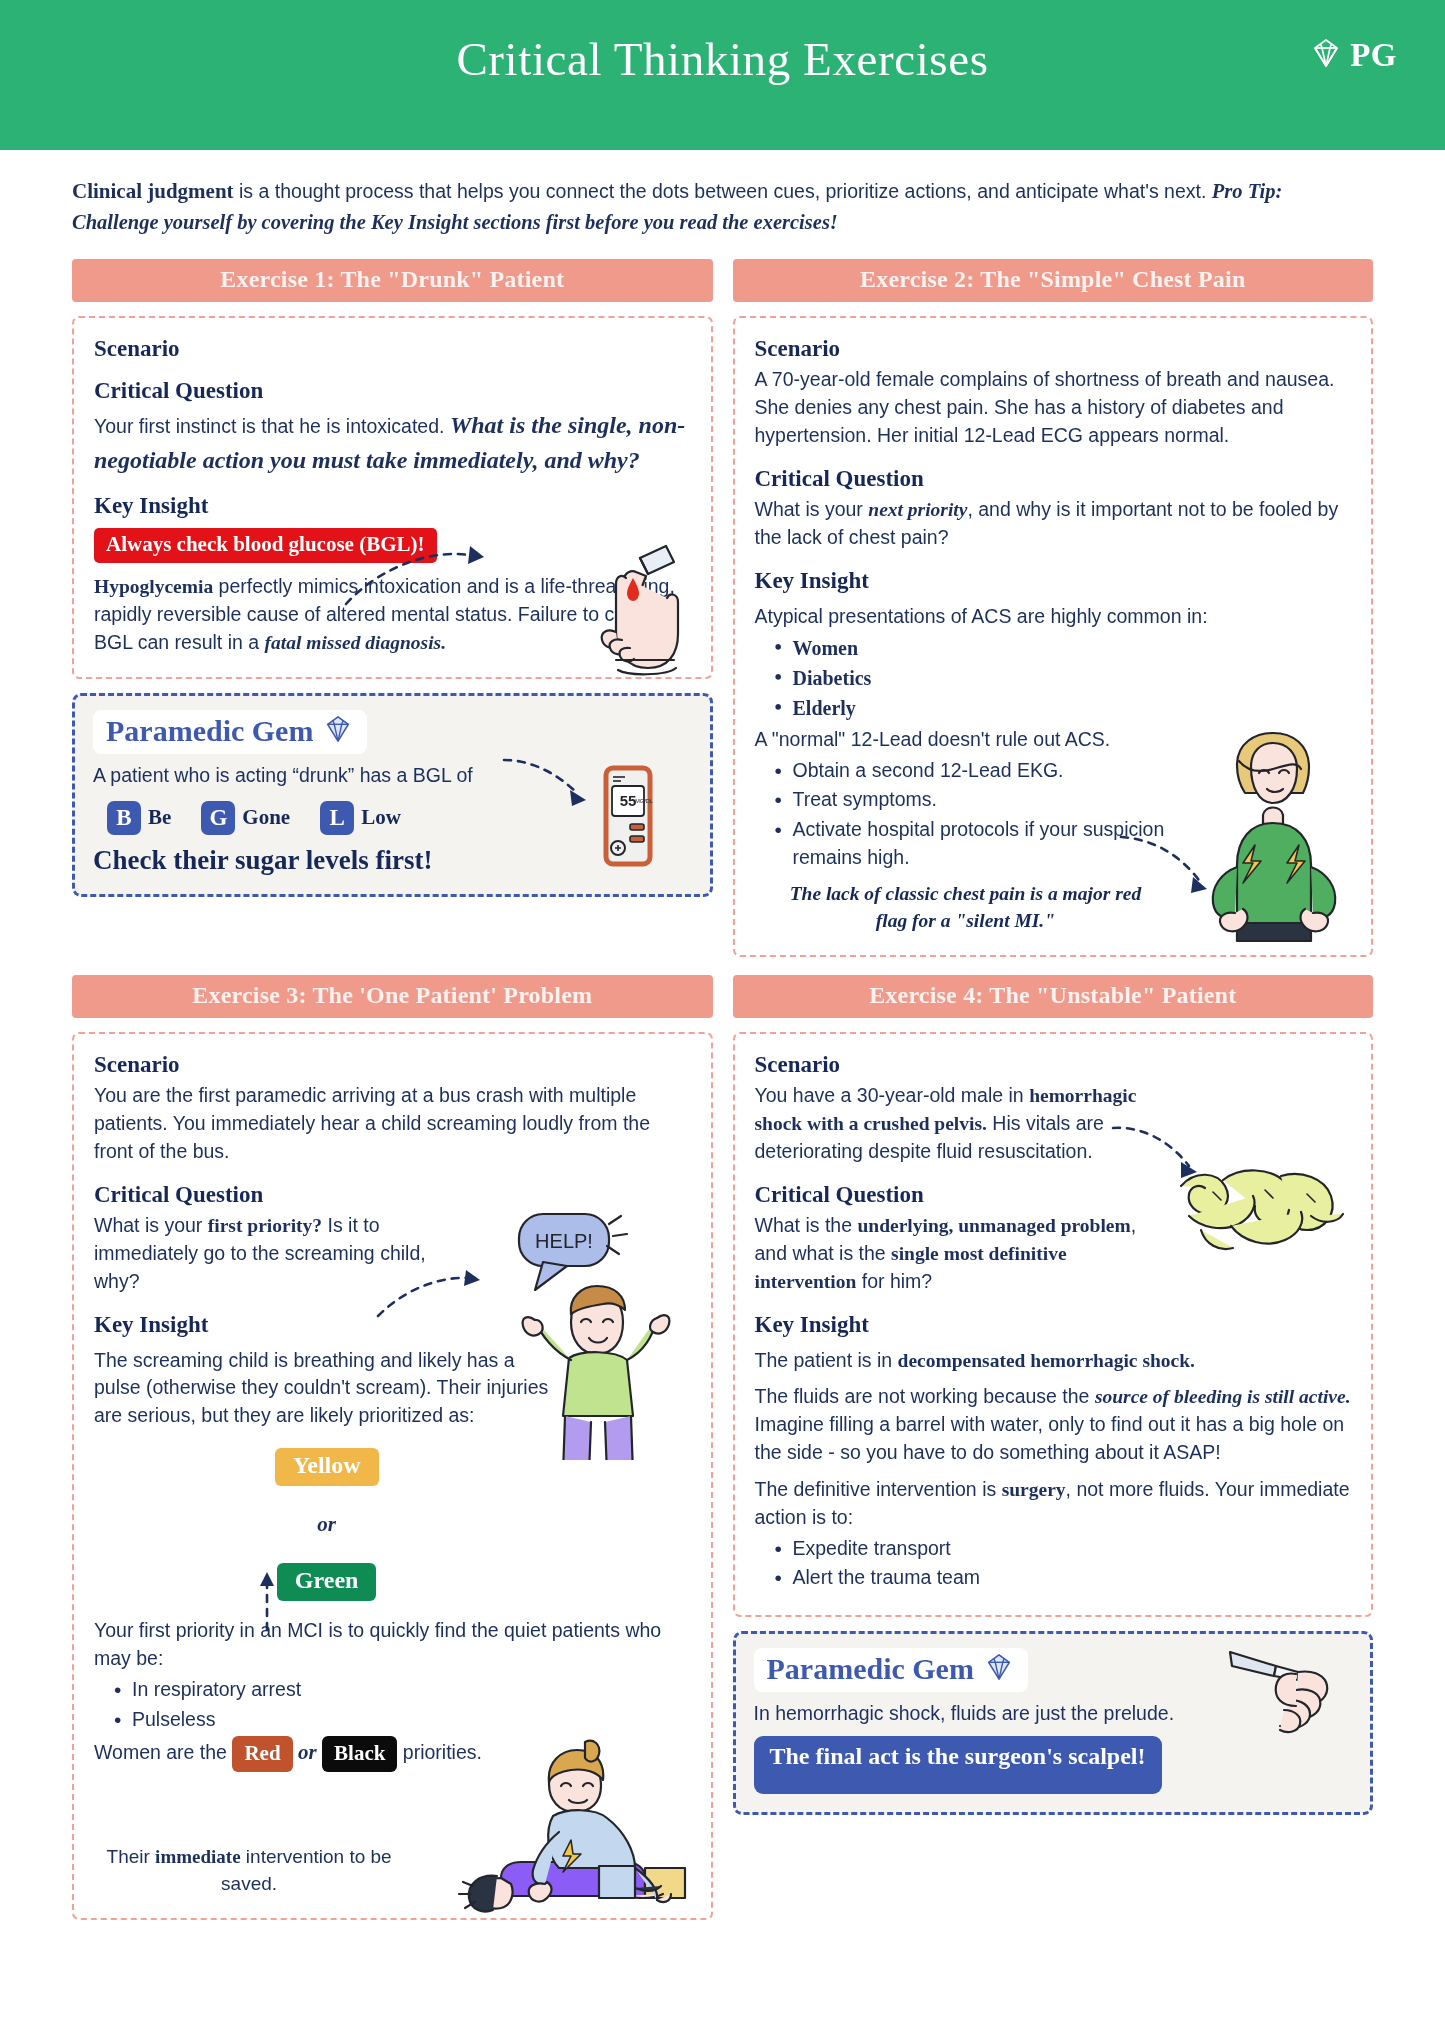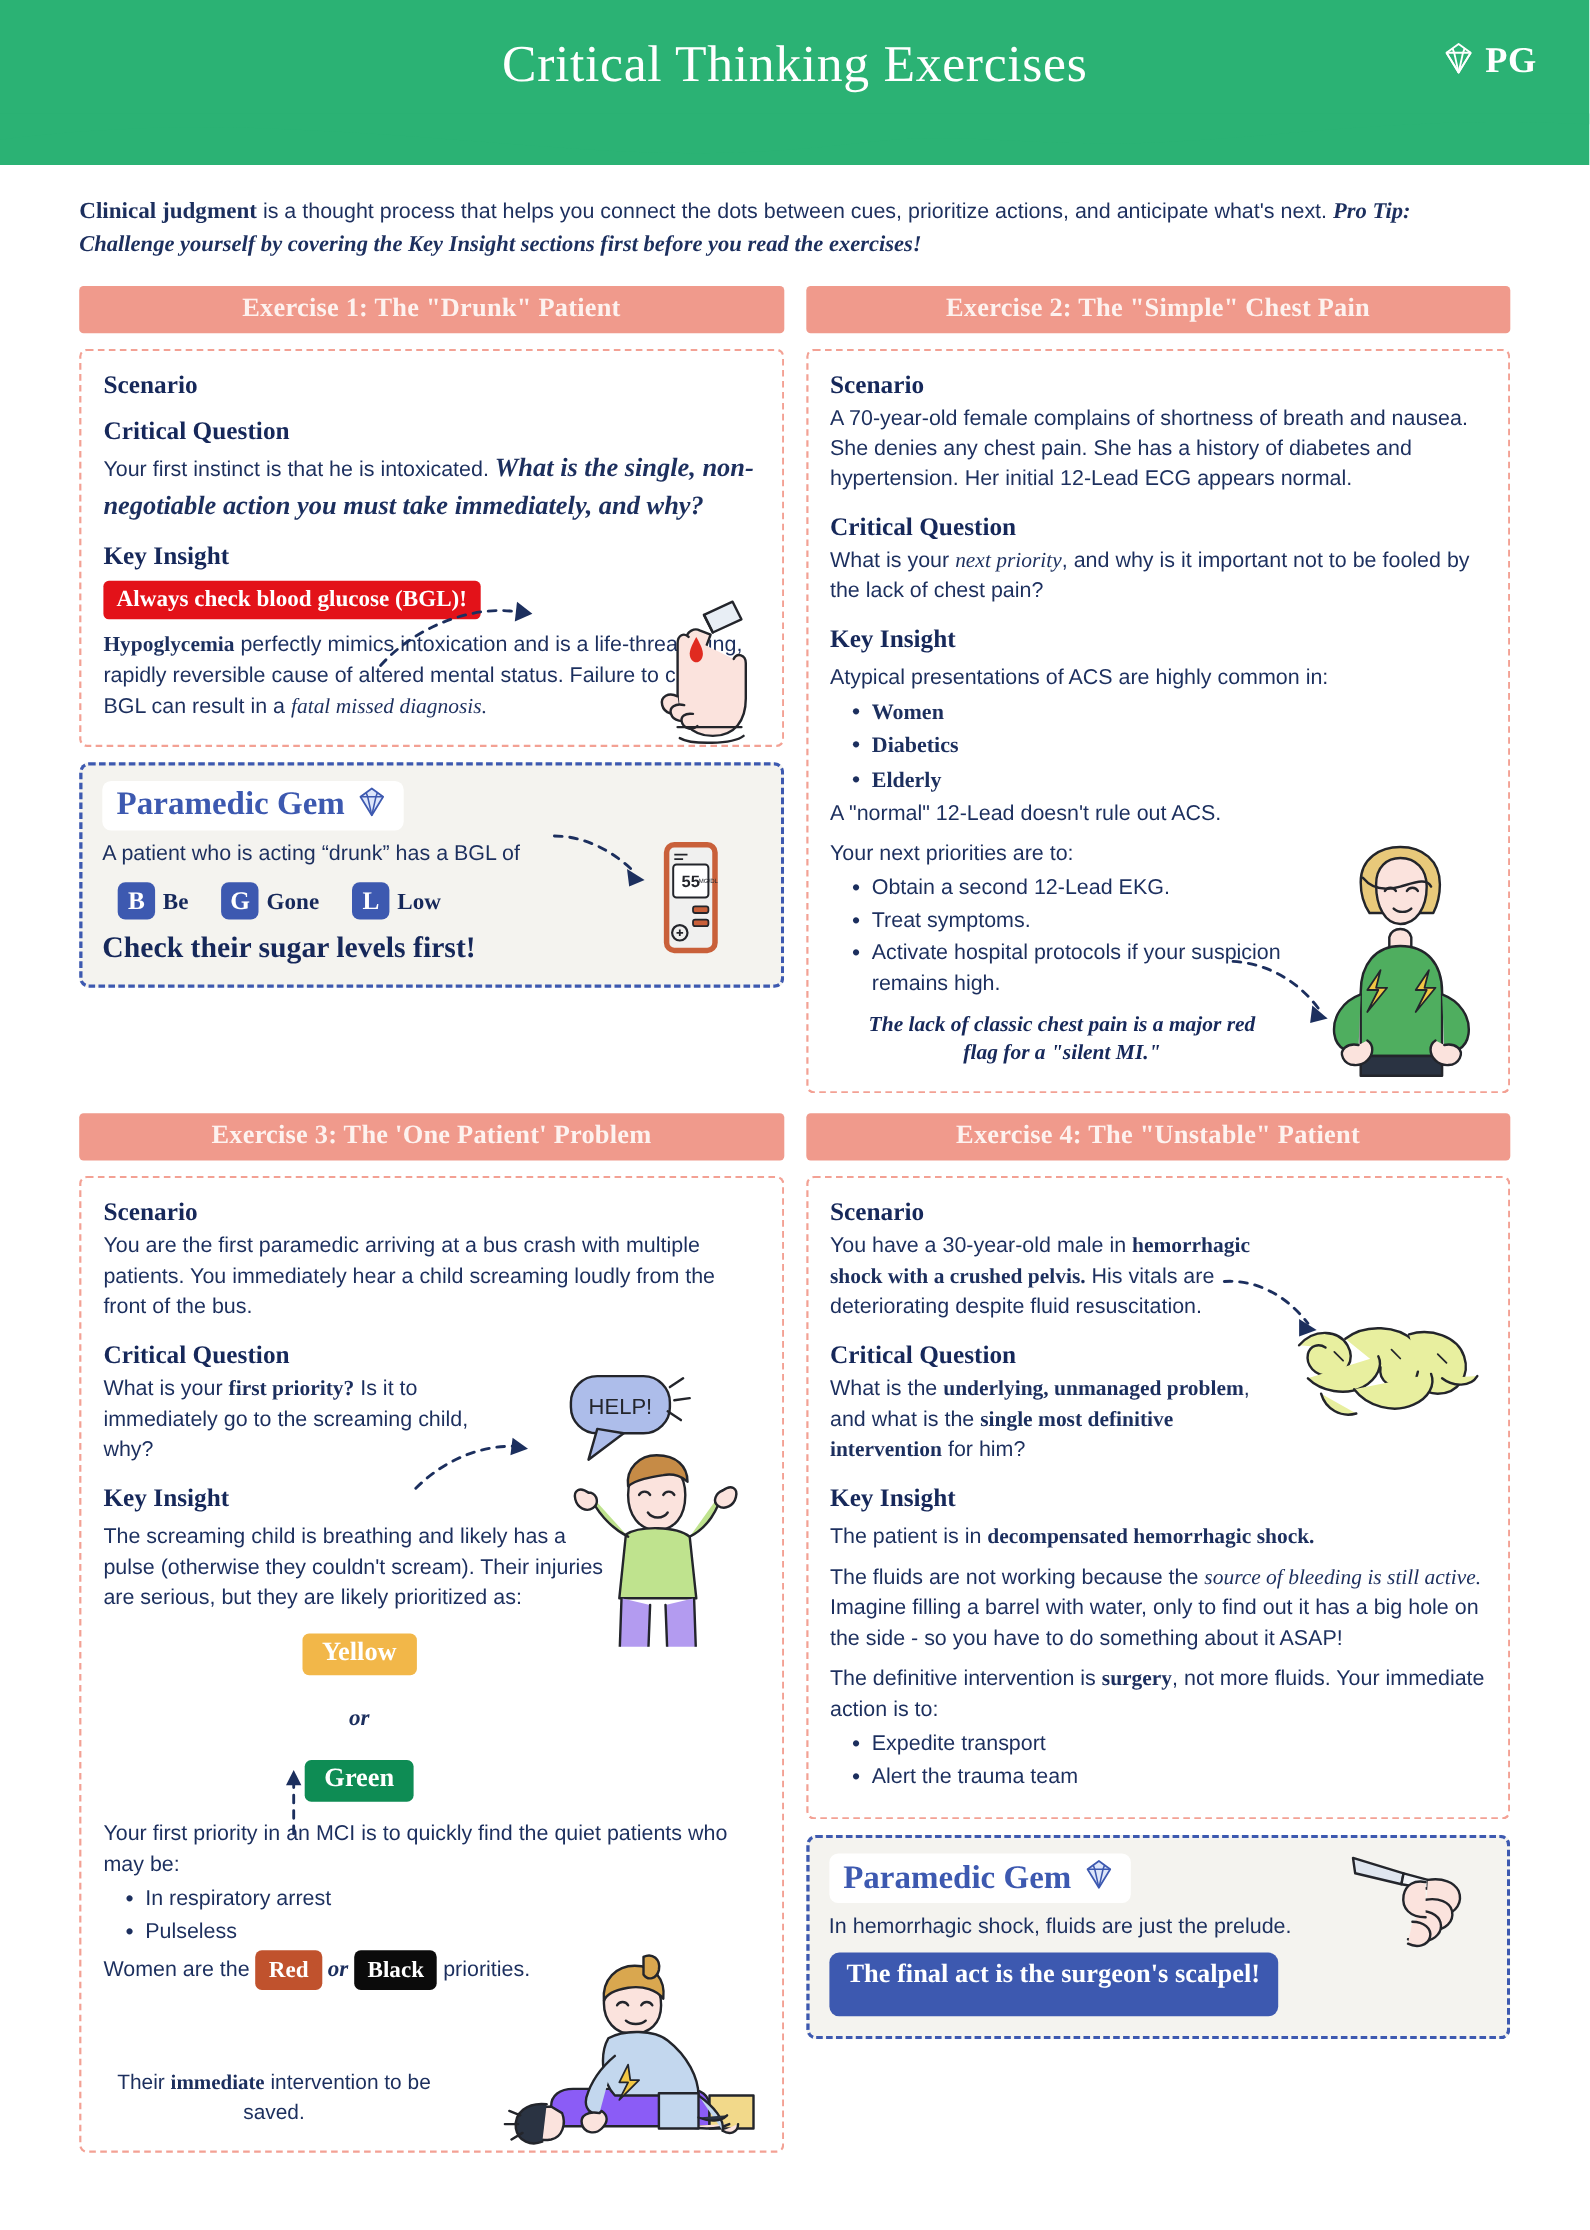--- a/index.html
+++ b/index.html
@@ -124,21 +124,21 @@
     margin-bottom:4px;
   }
   .h3.sp{ margin-top:16px; }
 
   .body-t{
     font-size:19.5px;
     line-height:1.43;
     color:var(--navy);
   }
   .body-t b{ font-family:"Liberation Serif", serif; font-weight:700; }
-  .body-t i{ font-family:"Liberation Serif", serif; font-style:italic; font-weight:400; }
+  .body-t i{ font-family:"Liberation Serif", serif; font-style:italic; font-weight:700; }
   .body-t .qi{ font-family:"Liberation Serif", serif; font-style:italic; font-weight:700; font-size:24px;text-align:right; }
   .gap-s{ margin-top:9px; }
 
   ul.bul{ list-style:none; margin:3px 0 3px 18px; }
   ul.bul li{
     font-size:19.5px; line-height:1.42; position:relative; padding-left:20px; margin-bottom:2px;
   }
   ul.bul li::before{
     content:"•"; position:absolute; left:2px; top:-1px; font-size:21px;
   }
@@ -380,21 +380,20 @@
       </div>
 
       <div class="h3 sp">Key Insight</div>
       <div class="body-t gap-s">Atypical presentations of ACS are highly common in:</div>
       <ul class="bul">
         <li class="bold">Women</li>
         <li class="bold">Diabetics</li>
         <li class="bold">Elderly</li>
       </ul>
       <div class="body-t">A "normal" 12-Lead doesn't rule out ACS.</div>
-      <div class="body-t gap-s">Your next priorities are to:</div>
       <ul class="bul" style="width:74%;">
         <li>Obtain a second 12-Lead EKG.</li>
         <li>Treat symptoms.</li>
         <li>Activate hospital protocols if your suspicion remains high.</li>
       </ul>
 
       <div class="annot" style="width:62%; margin:10px 0 0 26px; text-align:center;">The lack of classic chest pain is a major red flag for a "silent MI."</div>
 
       <svg class="ill" style="right:4px; bottom:8px;" width="190" height="220" viewBox="0 0 190 220">
         <g stroke="#23252b" stroke-width="2.2" fill="none" stroke-linejoin="round" stroke-linecap="round">

